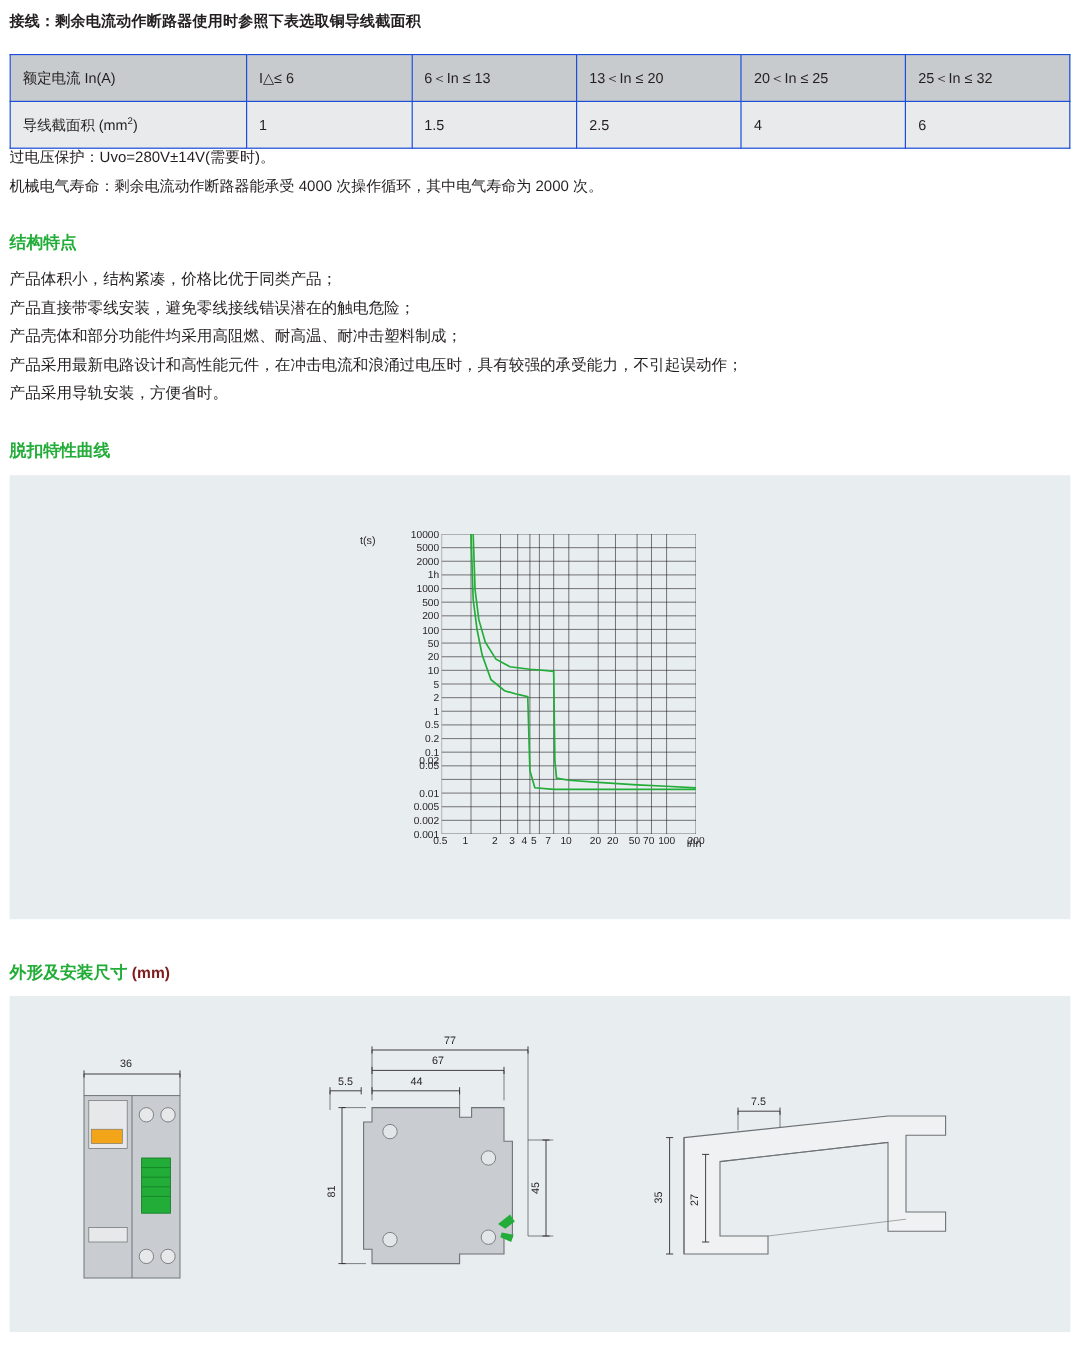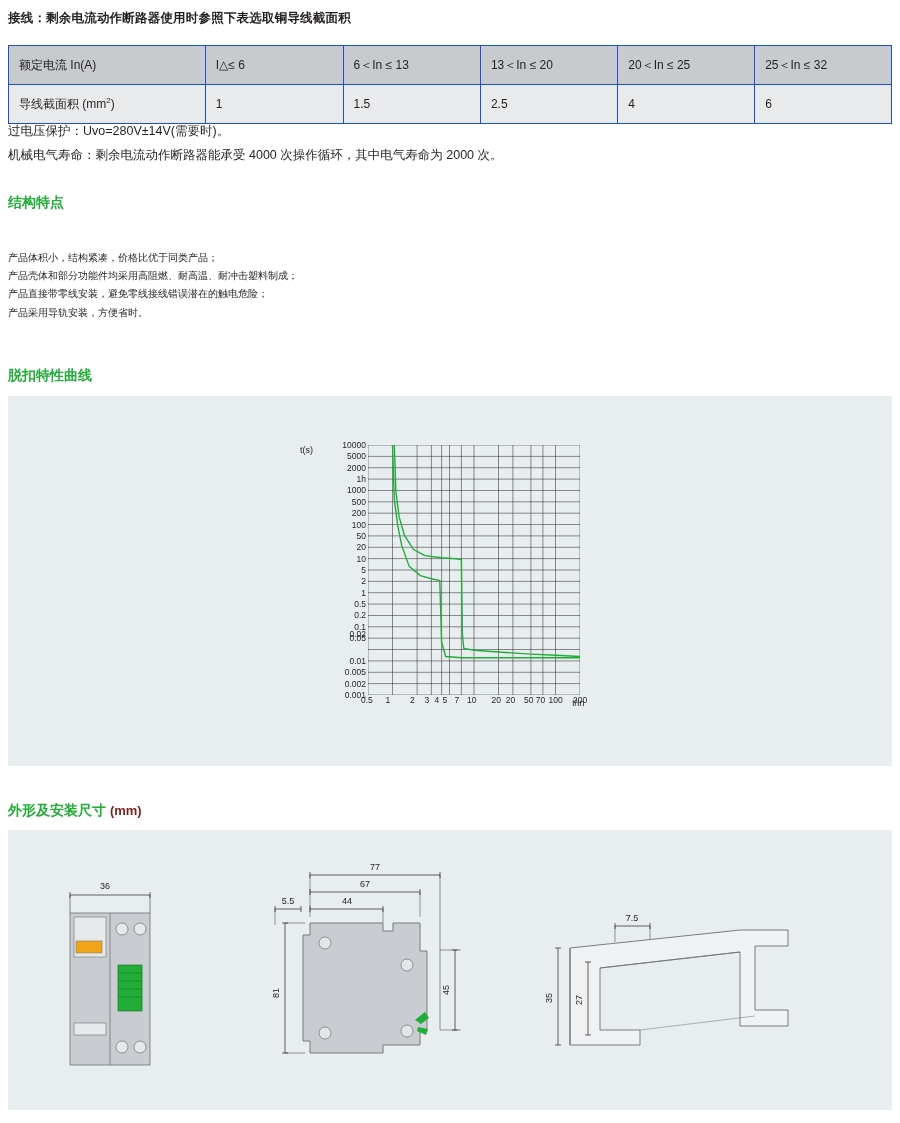--- a/index.html
+++ b/index.html
@@ -84,23 +84,22 @@
   .st-dims .unit {
     color: #7f1d1d;
     font-weight: bold;
     font-size: 13px;
   }
 
   .bullets {
     position: absolute;
     left: 8px;
     top: 221px;
-    font-size: 10px;
+    font-size: 13px;
     line-height: 1.82;
-    margin-top: 28px;
   }
   .bullets div { white-space: nowrap; }
 
   
   .panel {
     position: absolute;
     background: #e8edf0;
     left: 8px;
     width: 884px;
   }
@@ -205,22 +204,23 @@
   </tbody>
     </table>
 
   <div class="para p1">过电压保护：Uvo=280V±14V(需要时)。</div>
   <div class="para p2">机械电气寿命：剩余电流动作断路器能承受 4000 次操作循环，其中电气寿命为 2000 次。</div>
 
   <div class="section-title st-structure">结构特点</div>
 
   <div class="bullets">
     <div>产品体积小，结构紧凑，价格比优于同类产品；</div>
+    <div>产品直接带零线安装，避免零线接线错误潜在的触电危险；</div>
     <div>产品壳体和部分功能件均采用高阻燃、耐高温、耐冲击塑料制成；</div>
-    <div>产品直接带零线安装，避免零线接线错误潜在的触电危险；</div>
+    <div>产品采用最新电路设计和高性能元件，在冲击电流和浪涌过电压时，具有较强的承受能力，不引起误动作；</div>
     <div>产品采用导轨安装，方便省时。</div>
   </div>
 
   <div class="section-title st-curve">脱扣特性曲线</div>
 
   <div class="panel panel-curve"></div>
 
   <div class="chart-wrap">
     <div class="chart-ylabel">t(s)</div>
     <div class="chart-xlabel">I/In</div>

